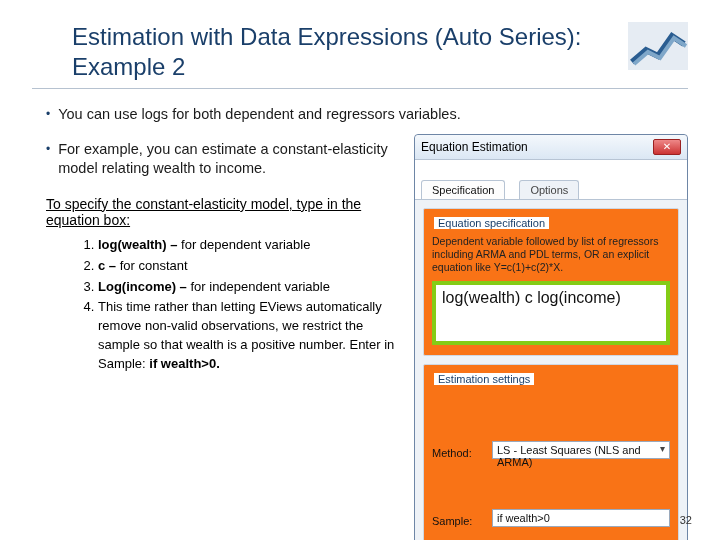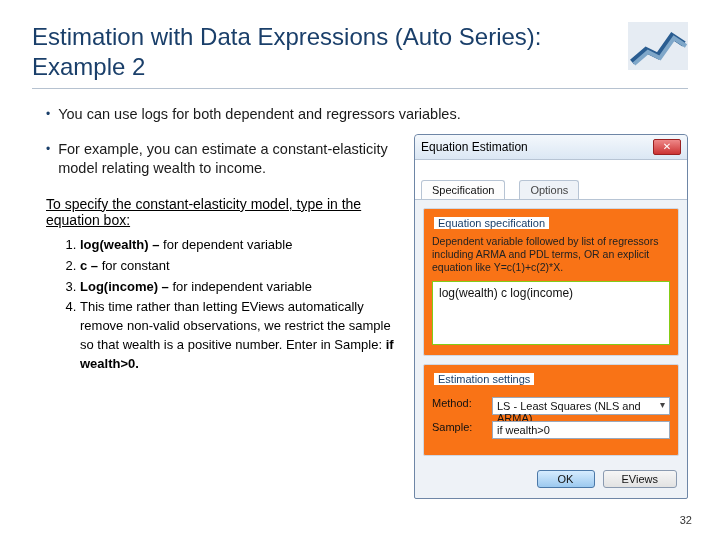--- a/index.html
+++ b/index.html
@@ -11,20 +11,21 @@
     overflow: hidden;
   }
   .slide {
     padding: 22px 32px 10px 32px;
     position: relative;
     height: 100%;
   }
   .header-row {
     display: flex; align-items: flex-start; justify-content: space-between;
     margin-bottom: 6px;
+    margin-left: 40px;
   }
   .title {
     color: #1a3f6a;
     font-size: 24px;
     font-weight: 400;
     line-height: 1.25;
     flex: 1;
     padding-right: 12px;
   }
   .title-underline {
@@ -51,21 +52,21 @@
   .instr-head {
     text-decoration: underline;
     font-size: 14px;
     margin: 18px 0 8px 14px;
   }
   ol.steps {
     margin-left: 48px;
     font-size: 13px;
     line-height: 1.45;
   }
-  ol.steps li { margin-bottom: 2px; padding-right: 6px; }
+  ol.steps li { margin-bottom: 2px; padding-right: 6px; margin-left: 18px; }
   ol.steps li .b { font-weight: 700; }
   .page-num {
     position: absolute;
     right: 28px;
     bottom: 14px;
     font-size: 11px;
     color: #333;
   }
 
   
@@ -116,36 +117,37 @@
   .group-label {
     font-size: 11px; color: #1a3f6a; margin: -14px 0 6px 2px;
     background: #fff; display: inline-block; padding: 0 4px;
     position: relative; top: 0;
   }
   .hint {
     font-size: 10.5px; color: #222; line-height: 1.25;
     margin-bottom: 6px;
   }
   .txtarea {
-    border: 1px solid #84cc16;
+    border: 4px solid #84cc16;
     background: #fff;
     height: 64px;
     padding: 4px 6px;
-    font-size: 12px;
+    font-size: 16px;
     font-family: inherit;
     width: 100%;
   }
   .form-row {
-    display: flex; align-items: flex-start; gap: 6px; margin: 6px 0;
+    display: flex; align-items: flex-end; gap: 6px; margin: 6px 0;
   }
   .form-row .lab { width: 54px; font-size: 11px; }
   .select, .txt {
     flex: 1; border: 1px solid #9aa9bc; background: #fff;
     padding: 2px 18px 2px 4px; font-size: 11px; height: 18px;
     position: relative;
+    margin-top: 44px;
   }
   .select::after {
     content: "▾"; position: absolute; right: 4px; top: 1px;
     font-size: 10px; color: #444;
   }
   .btnbar {
     display: flex; justify-content: flex-end; gap: 8px;
     padding: 6px 10px 10px 0;
   }
   .btn {

